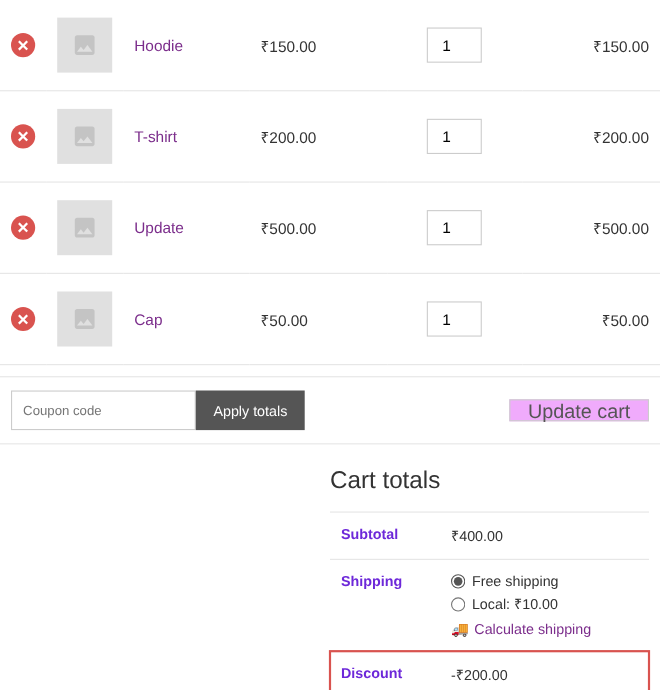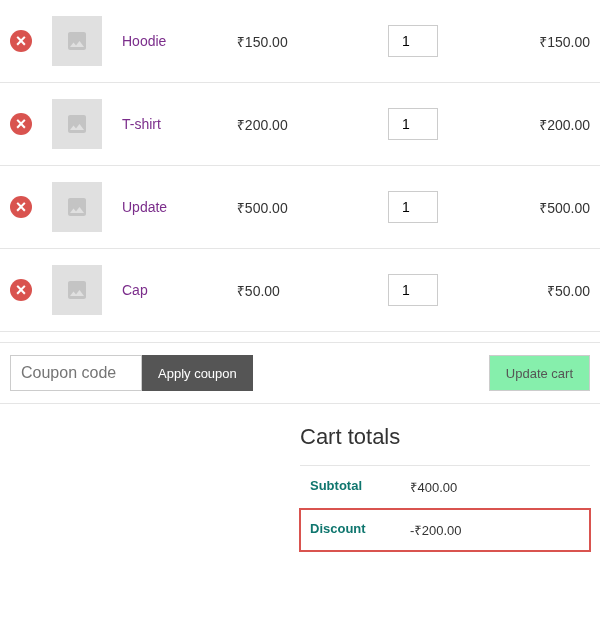--- a/index.html
+++ b/index.html
@@ -89,46 +89,46 @@
       justify-content: space-between;
     }
 
     .coupon-left {
       display: flex;
       gap: 0;
     }
 
     .coupon-input {
       height: 36px;
-      width: 132px;
+      width: 168px;
       border: 1px solid #ccc;
       padding: 0 10px;
-      font-size: 16px;
+      font-size: 12px;
       color: #999;
       outline: none;
     }
 
     .apply-coupon-btn {
       height: 36px;
       padding: 0 16px;
       background: #555;
       color: #fff;
       border: none;
       font-size: 13px;
       cursor: pointer;
       font-weight: 500;
     }
 
     .update-cart-btn {
-      height: 36px;
+      height: 20px;
       padding: 0 16px;
-      background: #86efac;
+      background: #f0abfc;
       color: #555;
       border: 1px solid #ccc;
-      font-size: 13px;
+      font-size: 18px;
       cursor: pointer;
     }
 
     .cart-totals-section {
       padding: 20px 10px 10px 300px;
     }
 
     .cart-totals-title {
       font-size: 22px;
       color: #333;
@@ -146,21 +146,21 @@
     }
 
     .totals-table td {
       padding: 12px 10px;
       vertical-align: top;
       font-size: 13px;
     }
 
     .totals-label {
       font-weight: bold;
-      color: #0f766e;
+      color: #6d28d9;
       width: 100px;
     }
 
     .totals-value {
       color: #333;
     }
 
     .shipping-option {
       display: flex;
       align-items: center;
@@ -304,36 +304,53 @@
         <span>₹50.00</span>
       </td>
     </tr>
 
   </tbody>
 </table>
 
 <div class="coupon-row">
   <div class="coupon-left">
     <input class="coupon-input" type="text" placeholder="Coupon code" style="">
-    <button class="apply-coupon-btn">Apply coupon</button>
+    <button class="apply-coupon-btn">Apply totals</button>
   </div>
   <button class="update-cart-btn">Update cart</button>
 </div>
 
 <div class="cart-totals-section">
   <h3 class="cart-totals-title">Cart totals</h3>
 
   <table class="totals-table">
     <tbody>
 
       <tr>
         <td class="totals-label">Subtotal</td>
         <td class="totals-value">₹400.00</td>
       </tr>
 
+      <tr>
+        <td class="totals-label">Shipping</td>
+        <td class="totals-value">
+          <div class="shipping-option">
+            <input type="radio" name="shipping" checked="" style="">
+            <span>Free shipping</span>
+          </div>
+          <div class="shipping-option">
+            <input type="radio" name="shipping" style="">
+            <span>Local: ₹10.00</span>
+          </div>
+          <a class="calculate-shipping">
+            <span>🚚</span>
+            <span>Calculate shipping</span>
+          </a>
+        </td>
+      </tr>
 
       <tr class="discount-row">
         <td class="totals-label">Discount</td>
         <td class="totals-value discount-value">-₹200.00</td>
       </tr>
 
     </tbody>
   </table>
 </div>
 

